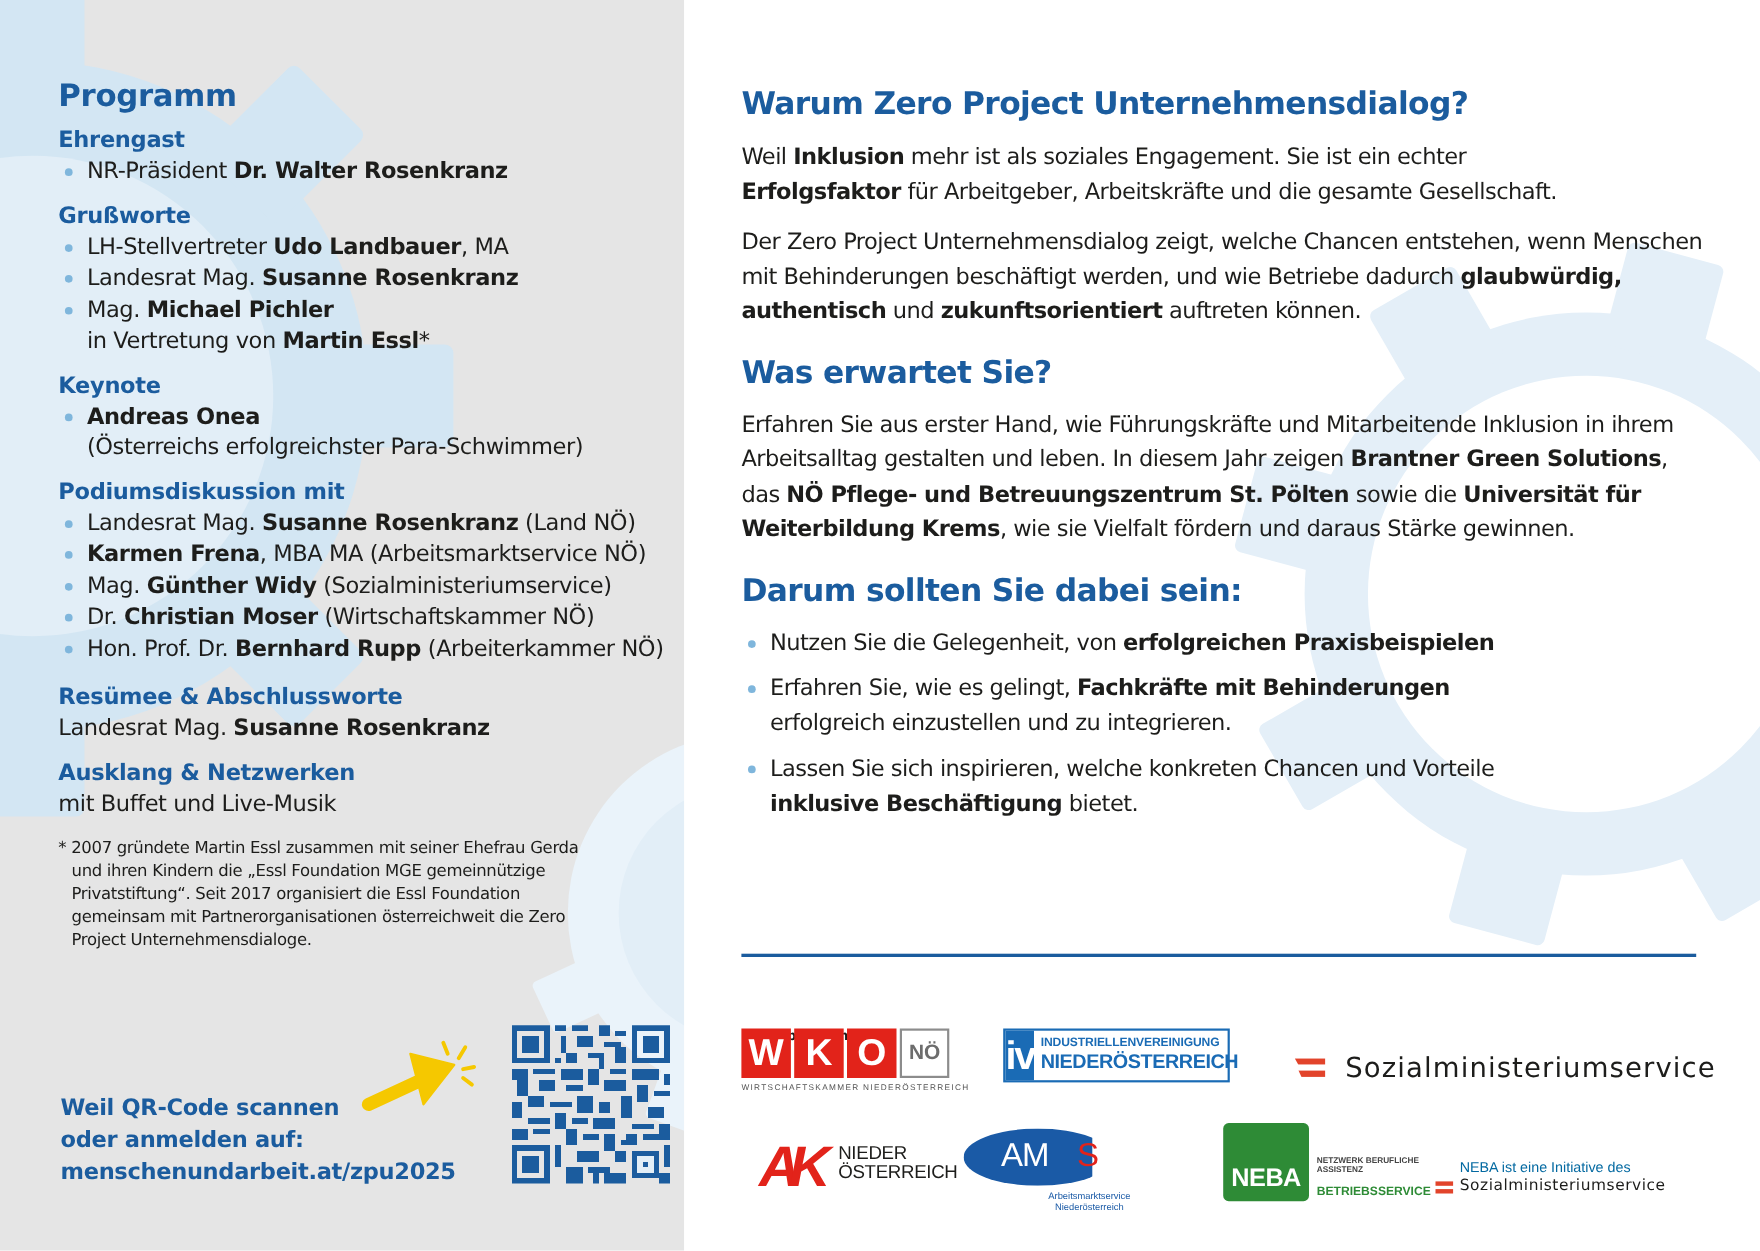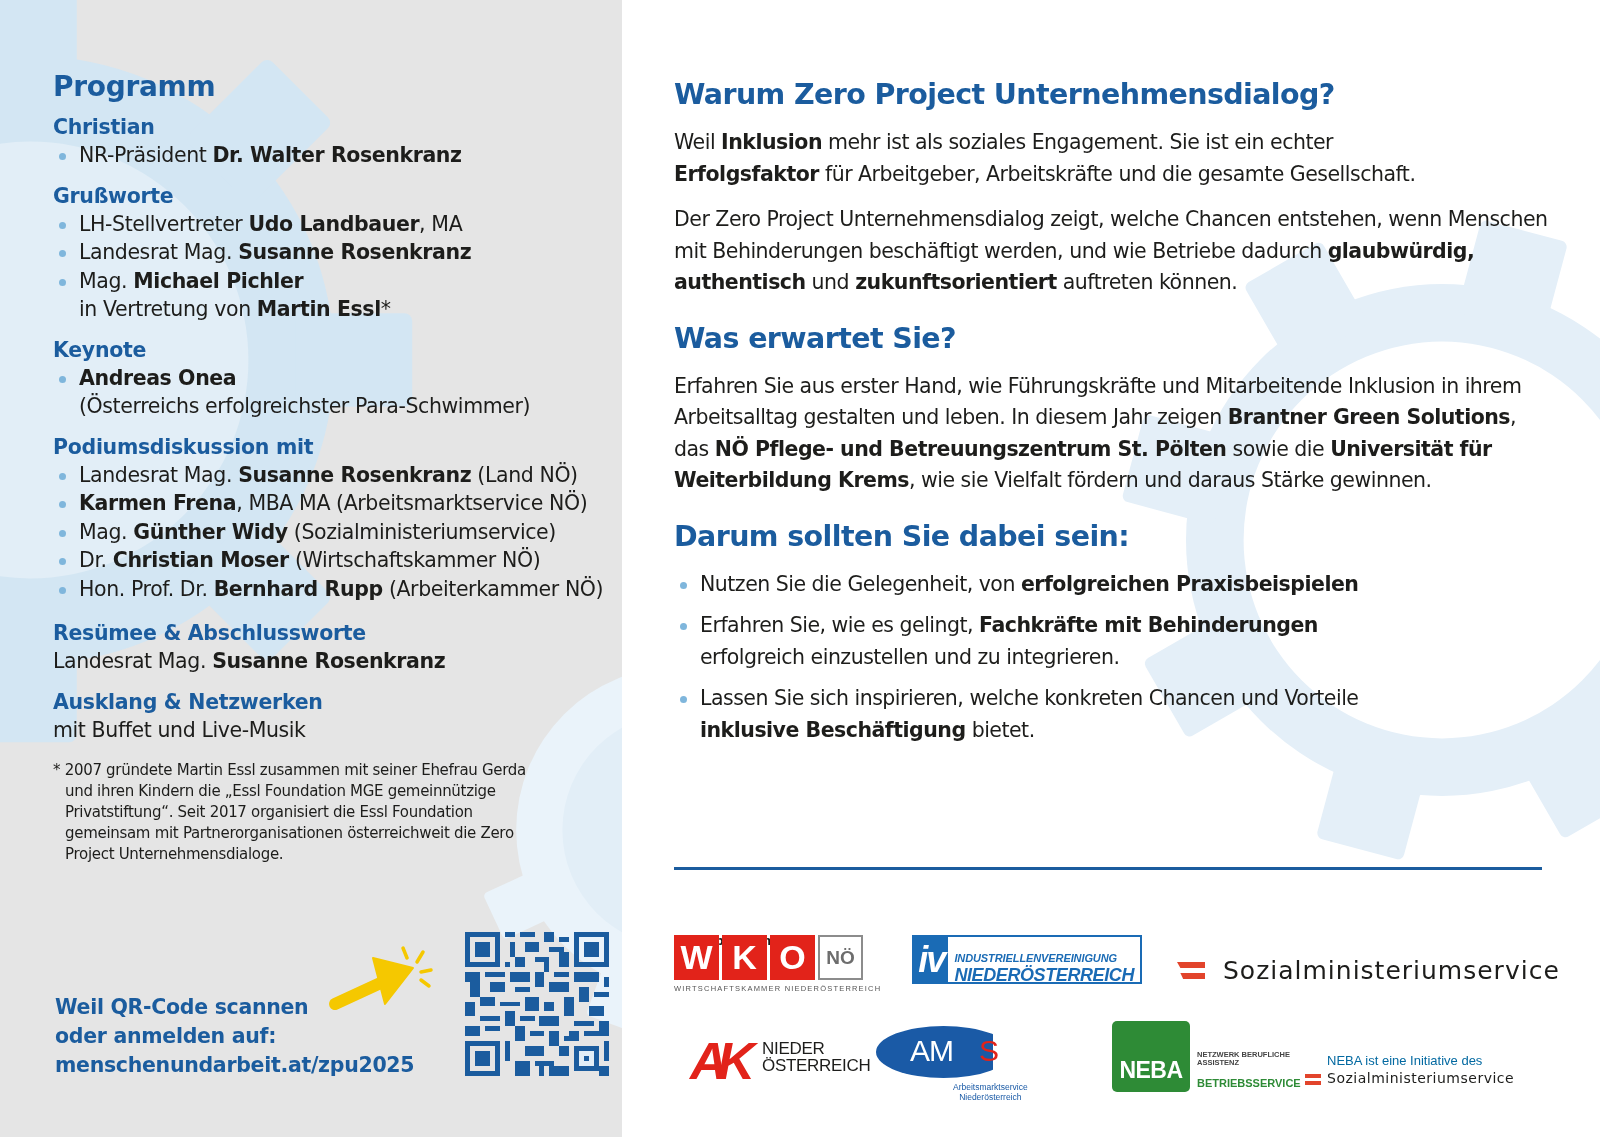--- a/index.html
+++ b/index.html
@@ -50,23 +50,23 @@
   .koop { position: absolute; left: 52px; top: 934px; font-size: 12px; letter-spacing: -0.2px; font-weight: bold; }
 
   
   .logo { position: absolute; }
   .wko { left: 52px; top: 935px; width: 193px; height: 60px; }
   .wko .row { display: flex; gap: 3px; }
   .wko .sq { width: 45px; height: 45px; background: #e2231a; color: #fff; font-weight: bold; font-size: 34px; display: flex; align-items: center; justify-content: center; font-family: "Liberation Sans", sans-serif; }
   .wko .no { width: 45px; height: 45px; border: 2px solid #8c8c8c; color: #6d6d6d; font-weight: bold; font-size: 19px; display: flex; align-items: center; justify-content: center; font-family: Liberation Sans, sans-serif; }
   .wko .cap { font-size: 7.5px; letter-spacing: 1.2px; color: #555; margin-top: 4px; white-space: nowrap; font-family: "Liberation Sans", sans-serif; }
 
-  .iv { left: 290px; top: 935px; width: 230px; height: 49px; border: 2px solid #1a6bb5; display: flex; font-style: italic; }
+  .iv { left: 290px; top: 935px; width: 206px; height: 49px; border: 2px solid #1a6bb5; display: flex; }
   .iv .mark { width: 48px; background: #1a6bb5; color: #fff; font-weight: bold; font-size: 36px; display: flex; align-items: center; justify-content: center; font-family: "Liberation Sans", sans-serif; letter-spacing: -2px; }
-  .iv .txt { padding: 15px 6px; color: #1a6bb5; font-family: "Liberation Sans", sans-serif; font-weight: bold; }
+  .iv .txt { padding: 5px 6px; color: #1a6bb5; font-family: "Liberation Sans", sans-serif; font-weight: bold; }
   .iv .t1 { font-size: 11px; letter-spacing: -0.1px; }
   .iv .t2 { font-size: 18px; letter-spacing: -0.4px; margin-top: 1px; }
 
   .sms { left: 555px; top: 956px; display: flex; align-items: center; }
   .flag { width: 28px; height: 17px; display: flex; flex-direction: column; justify-content: space-between; margin-right: 18px; }
   .flag span { height: 6px; background: #e2442b; display: block; }
   .flag span:first-child { clip-path: polygon(0 0, 100% 0, 100% 100%, 12% 100%); }
   .flag span:last-child { clip-path: polygon(12% 0, 100% 0, 100% 100%, 22% 100%); }
   .sms .name { font-size: 25px; letter-spacing: 1px; font-family: "DejaVu Sans", sans-serif; color: #1d1d1b; }
 
@@ -119,21 +119,21 @@
         <rect x="88" y="2" width="24" height="30" rx="2" transform="rotate(155 100 100)"></rect>
         <rect x="88" y="2" width="24" height="30" rx="2" transform="rotate(200 100 100)"></rect>
         <rect x="88" y="2" width="24" height="30" rx="2" transform="rotate(245 100 100)"></rect>
       </g>
       <circle cx="100" cy="100" r="56" fill="#e2eef7"></circle>
     </svg>
 
     <div class="left-content">
       <div class="prog-title">Programm</div>
 
-      <div class="sec-head first">Christian</div>
+      <div class="sec-head first">Ehrengast</div>
       <ul class="prog">
         <li><span>NR-Präsident </span><b>Dr. Walter Rosenkranz</b></li>
       </ul>
 
       <div class="sec-head">Grußworte</div>
       <ul class="prog">
         <li><span>LH-Stellvertreter </span><b>Udo Landbauer</b><span>, MA</span></li>
         <li><span>Landesrat Mag. </span><b>Susanne Rosenkranz</b></li>
         <li><span>Mag. </span><b>Michael Pichler</b>
           <span class="sub"><span>in Vertretung von </span><b>Martin Essl</b><span>*</span></span>

